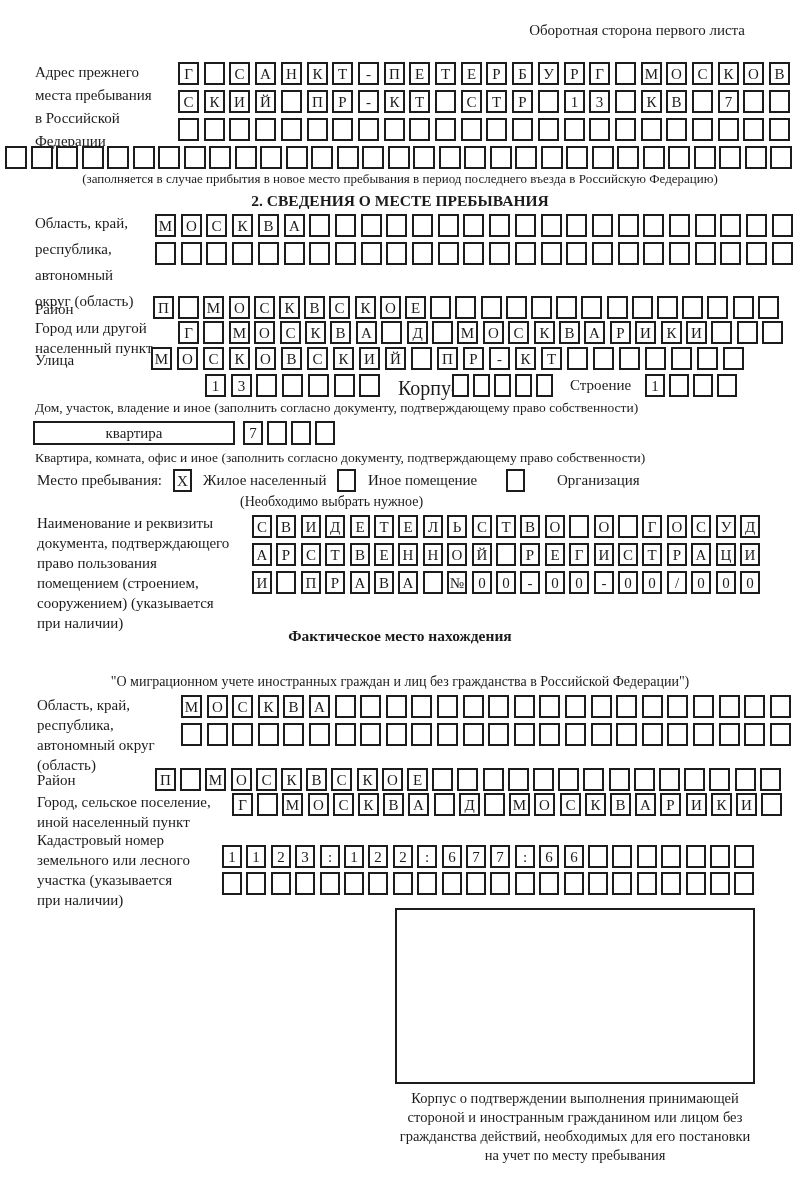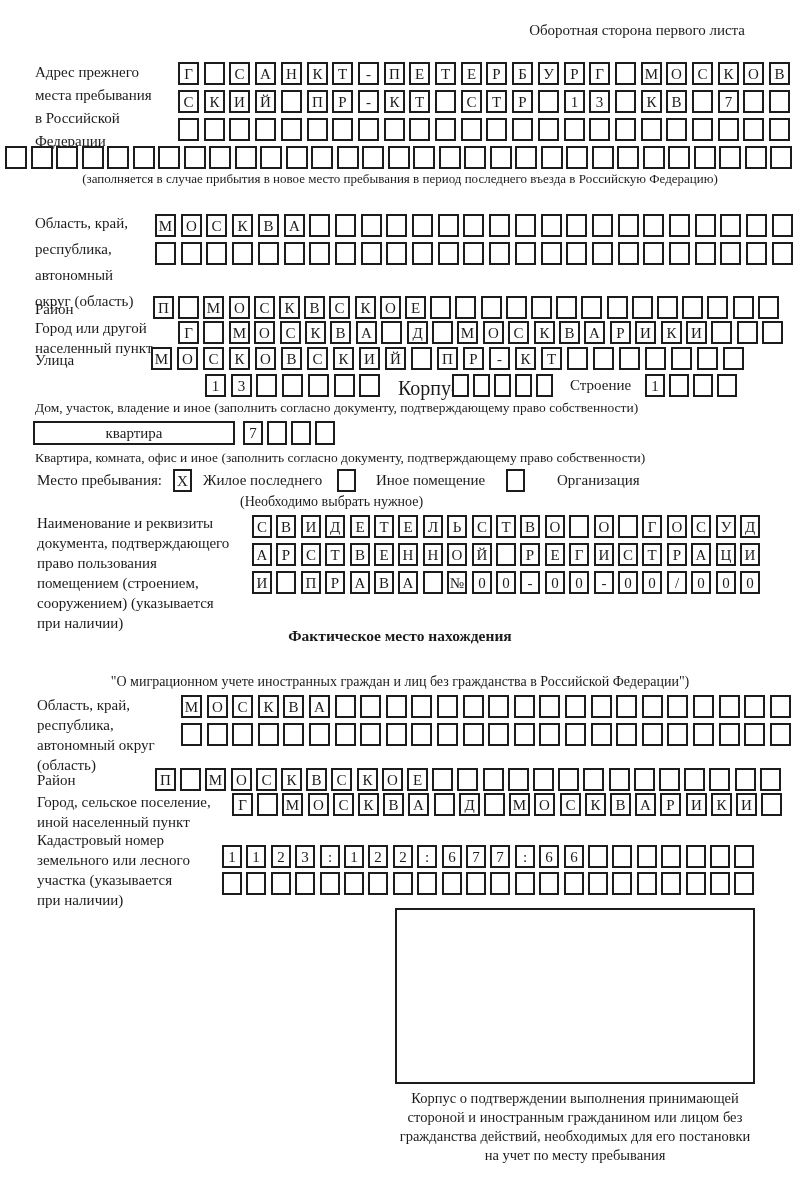--- a/index.html
+++ b/index.html
@@ -52,35 +52,36 @@
 <body>
 
 <div id="page">
   <div id="stamp-box" style="left: 395px; top: 908px; width: 360px; height: 176px;"></div>
 <div class="txt" style="right: 55px; top: 22px; font-size: 15px;">Оборотная сторона первого листа</div>
     <div class="txt" style="left: 35px; top: 64px; font-size: 15px;">Адрес прежнего</div>
     <div class="txt" style="left: 35px; top: 87px; font-size: 15px;">места пребывания</div>
     <div class="txt" style="left: 35px; top: 110px; font-size: 15px;">в Российской</div>
     <div class="txt" style="left: 35px; top: 133px; font-size: 15px;">Федерации</div>
     <div class="txt center" style="left: 400px; top: 172px; font-size: 13px;">(заполняется в случае прибытия в новое место пребывания в период последнего въезда в Российскую Федерацию)</div>
+    <div class="txt bold center" style="left: 400px; top: 192px; font-size: 15.5px;">2. СВЕДЕНИЯ О МЕСТЕ ПРЕБЫВАНИЯ</div>
     <div class="txt" style="left: 35px; top: 215px; font-size: 15px;">Область, край,</div>
     <div class="txt" style="left: 35px; top: 241px; font-size: 15px;">республика,</div>
     <div class="txt" style="left: 35px; top: 267px; font-size: 15px;">автономный</div>
     <div class="txt" style="left: 35px; top: 293px; font-size: 15px;">округ (область)</div>
     <div class="txt" style="left: 35px; top: 301px; font-size: 15px;">Район</div>
     <div class="txt" style="left: 35px; top: 320px; font-size: 15px;">Город или другой</div>
     <div class="txt" style="left: 35px; top: 340px; font-size: 15px;">населенный пункт</div>
     <div class="txt" style="left: 35px; top: 352px; font-size: 15px;">Улица</div>
     <div class="txt" style="left: 398px; top: 377px; font-size: 20px;">Корпус</div>
     <div class="txt" style="left: 570px; top: 377px; font-size: 15px;">Строение</div>
     <div class="txt" style="left: 35px; top: 400px; font-size: 13.5px;">Дом, участок, владение и иное (заполнить согласно документу, подтверждающему право собственности)</div>
     <div class="txt" style="left: 35px; top: 450px; font-size: 13.5px;">Квартира, комната, офис и иное (заполнить согласно документу, подтверждающему право собственности)</div>
     <div class="txt" style="left: 37px; top: 472px; font-size: 15px;">Место пребывания:</div>
-    <div class="txt" style="left: 203px; top: 472px; font-size: 15px;">Жилое последнего</div>
-    <div class="txt" style="left: 376px; top: 472px; font-size: 15px;">Иное помещение</div>
+    <div class="txt" style="left: 203px; top: 472px; font-size: 15px;">Жилое населенный</div>
+    <div class="txt" style="left: 368px; top: 472px; font-size: 15px;">Иное помещение</div>
     <div class="txt" style="left: 557px; top: 472px; font-size: 15px;">Организация</div>
     <div class="txt" style="left: 240px; top: 494px; font-size: 14px;">(Необходимо выбрать нужное)</div>
     <div class="txt" style="left: 37px; top: 515px; font-size: 15px;">Наименование и реквизиты</div>
     <div class="txt" style="left: 37px; top: 535px; font-size: 15px;">документа, подтверждающего</div>
     <div class="txt" style="left: 37px; top: 555px; font-size: 15px;">право пользования</div>
     <div class="txt" style="left: 37px; top: 575px; font-size: 15px;">помещением (строением,</div>
     <div class="txt" style="left: 37px; top: 595px; font-size: 15px;">сооружением) (указывается</div>
     <div class="txt" style="left: 37px; top: 615px; font-size: 15px;">при наличии)</div>
     <div class="txt bold center" style="left: 400px; top: 627px; font-size: 15.5px;">Фактическое место нахождения</div>
     <div class="txt center" style="left: 400px; top: 674px; font-size: 14px;">"О миграционном учете иностранных граждан и лиц без гражданства в Российской Федерации")</div>

